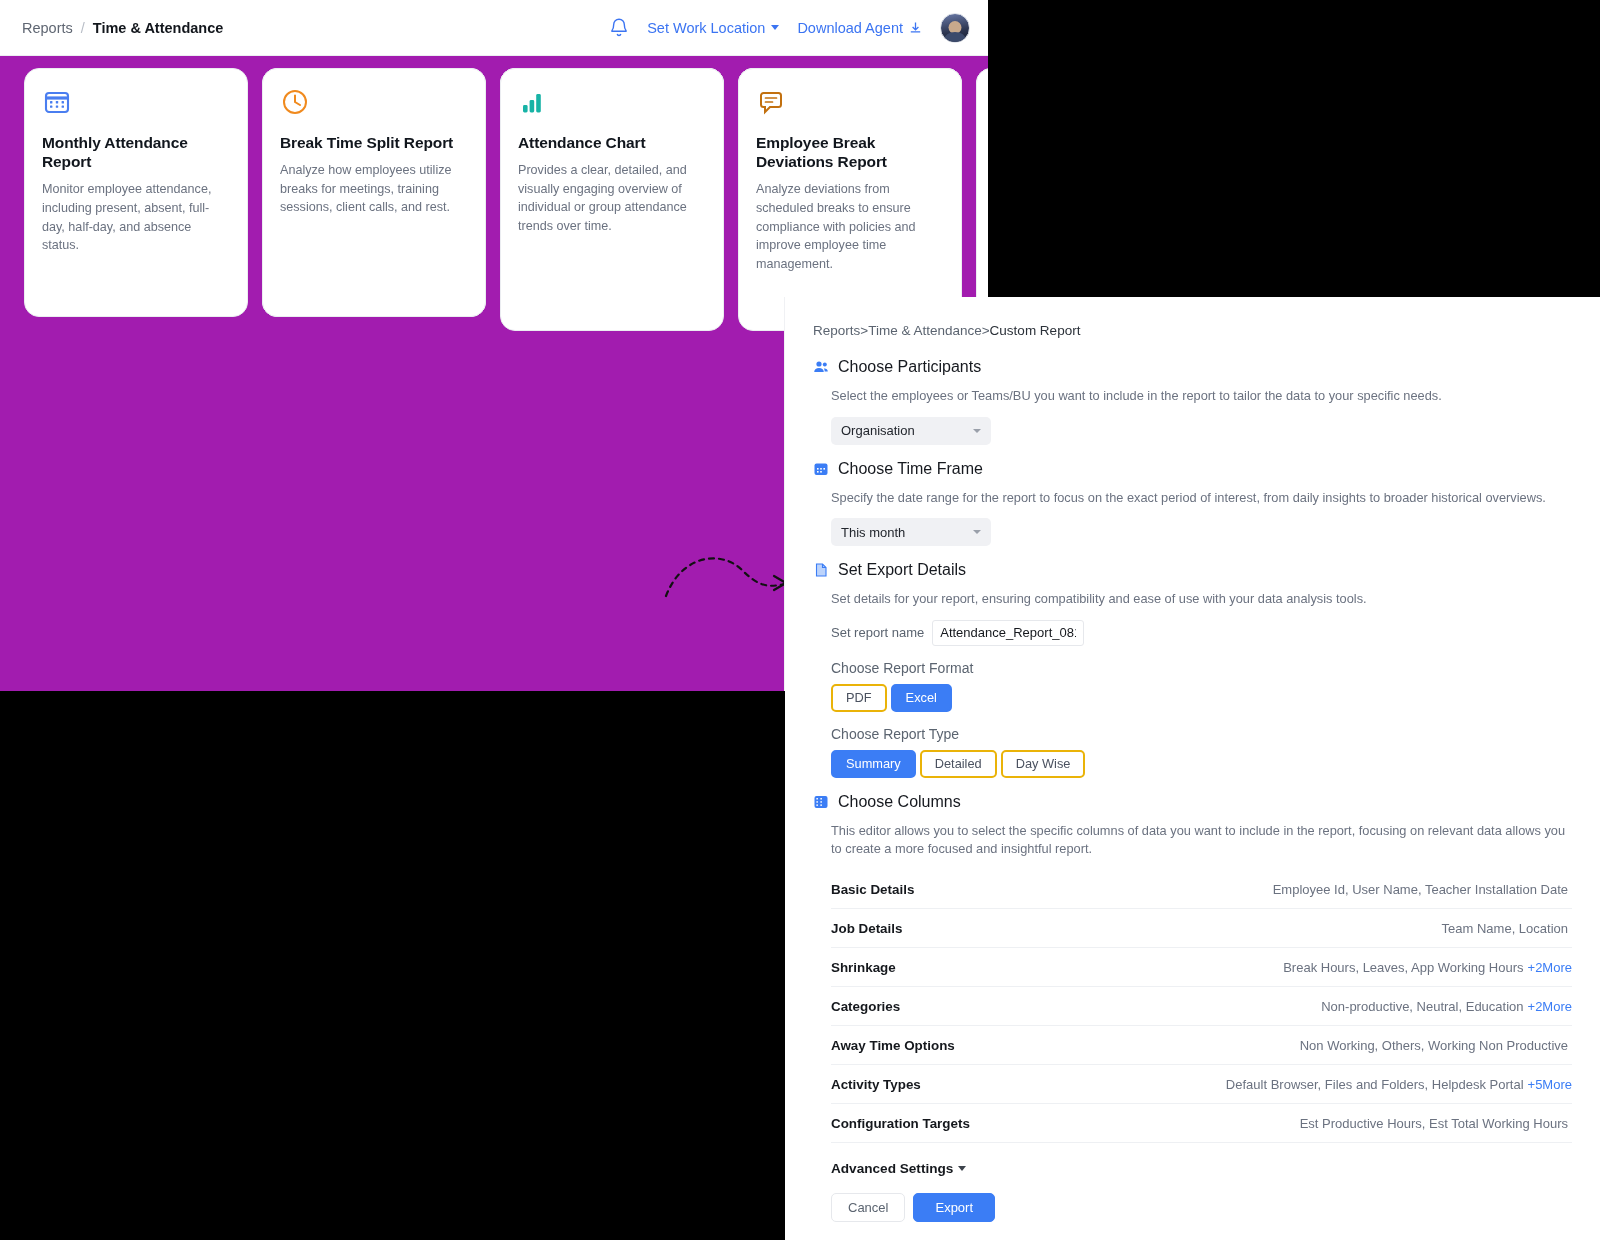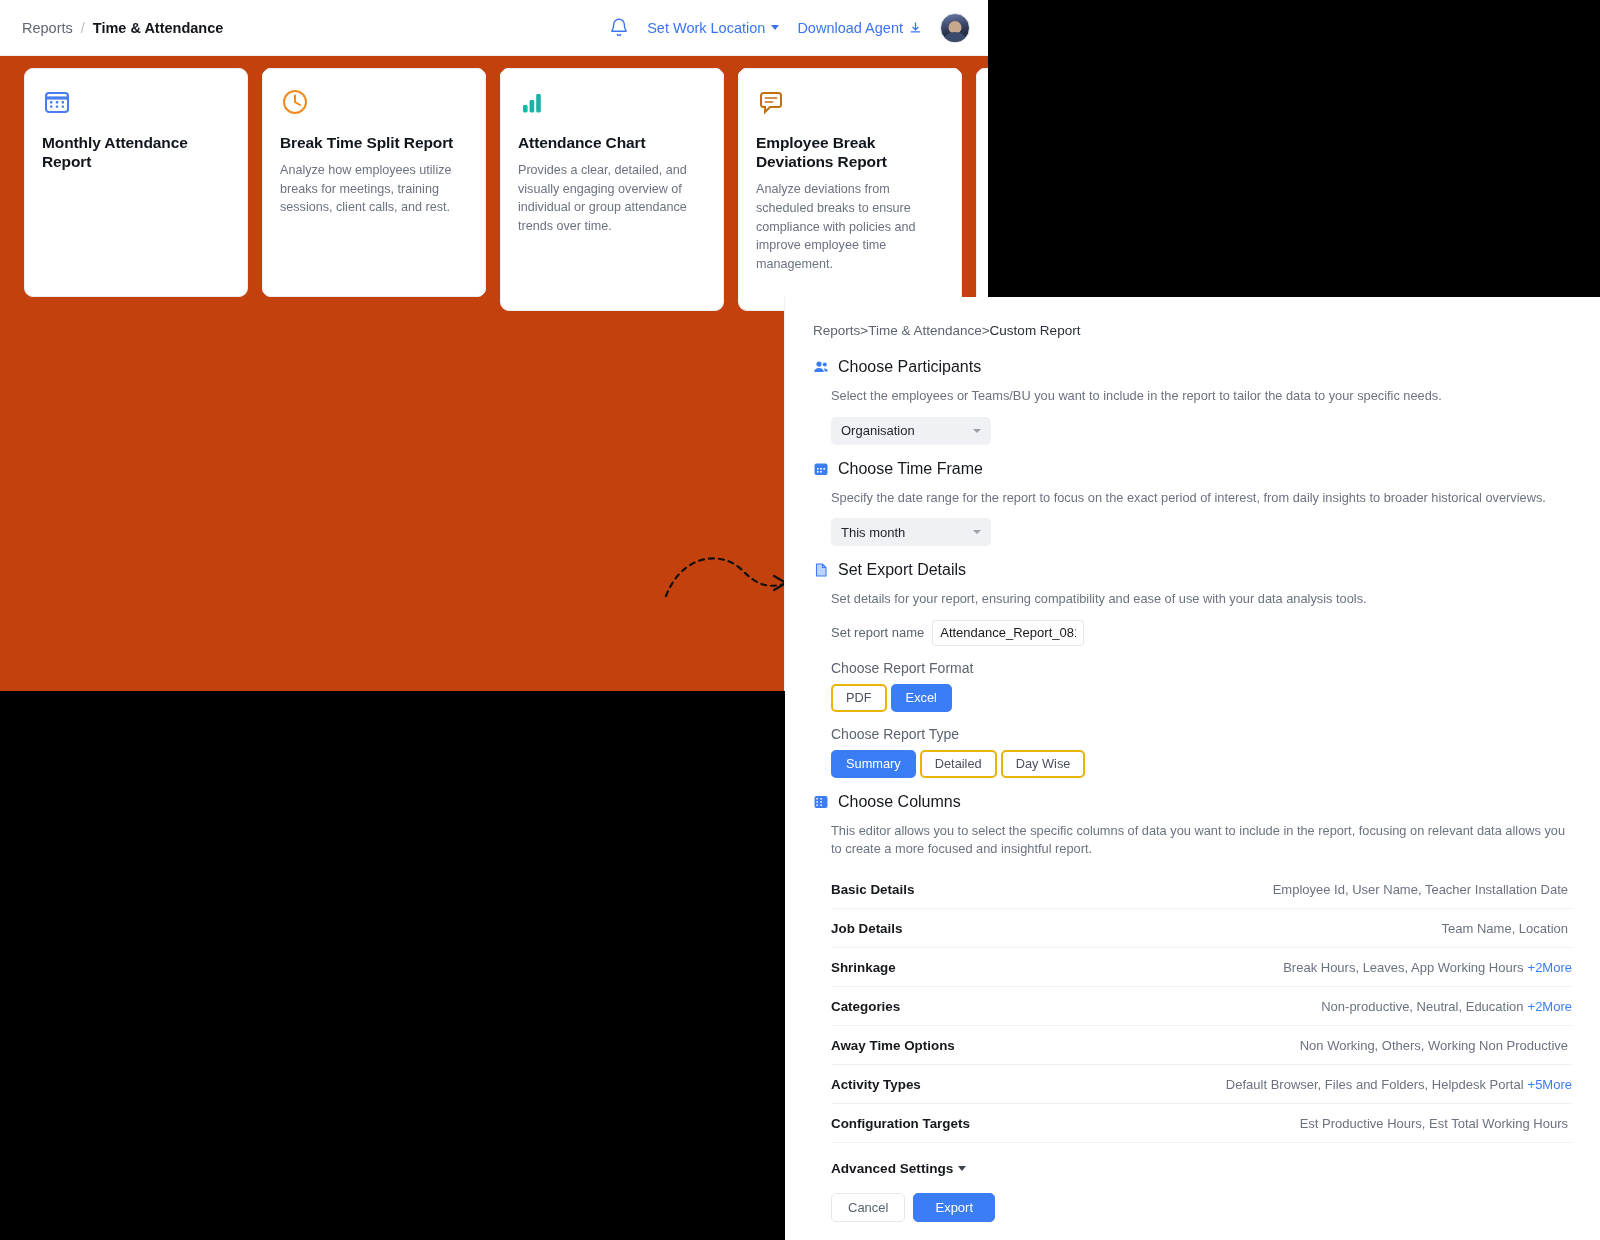--- a/index.html
+++ b/index.html
@@ -3,21 +3,21 @@
 <meta charset="utf-8">
 <style>
   * { box-sizing: border-box; }
   html, body {
     margin: 0; padding: 0;
     width: 1600px; height: 1240px;
     background: #ffffff;
     font-family: "Liberation Sans", sans-serif;
     overflow: hidden;
   }
-  #root { position: relative; width: 1600px; height: 1240px; background: #c2410c; }
+  #root { position: relative; width: 1600px; height: 1240px; background: #a21caf; }
 
   
   .black-box { position: absolute; background: #000; z-index: 60; }
   #black-tr { left: 988px; top: 0; width: 612px; height: 297px; }
   #black-bl { left: 0; top: 691px; width: 785px; height: 549px; }
 
   
   #topbar {
     position: absolute; left: 0; top: 0; width: 988px; height: 56px;
     background: #fff; border-bottom: 1px solid #eceef1;
@@ -46,22 +46,22 @@
     border-radius: 50% 50% 0 0; background: #3c4a6b; transform: translateX(-50%); z-index: 2;
   }
 
   
   #grid {
     position: absolute; left: 24px; top: 68px; width: 950px;
     display: grid; grid-template-columns: repeat(4, 224px); column-gap: 14px;
     z-index: 2;
   }
   .card {
-    background: #fff; border: 1px solid #ebedf1; border-radius: 9px;
-    padding: 18px 17px 4px 17px; cursor: pointer;
+    background: #fff; border: 1px solid #ebedf1; border-radius: 15px;
+    padding: 18px 17px 24px 17px; cursor: pointer;
   }
   .card-icon { width: 30px; height: 30px; margin-bottom: 16px; }
   .card-icon svg { display: block; }
   .card-title { font-size: 15.5px; font-weight: 700; color: #11161d; line-height: 1.24; margin-bottom: 9px; letter-spacing: -0.1px; }
   .card-desc { font-size: 12.6px; color: #6b7280; line-height: 1.48; }
 
   .row1 .card { min-height: 187px; }
   .row2 .card { min-height: 215px; }
   .row3 .card { min-height: 178px; }
   #grid-r1, #grid-r2, #grid-r3 { display: grid; grid-template-columns: repeat(4, 224px); column-gap: 14px; }
@@ -179,20 +179,21 @@
               <rect x="8" y="14" width="2.4" height="2.4" rx="0.5"></rect>
                 <rect x="13.8" y="14" width="2.4" height="2.4" rx="0.5"></rect>
                 <rect x="19.6" y="14" width="2.4" height="2.4" rx="0.5"></rect>
               <rect x="8" y="18.4" width="2.4" height="2.4" rx="0.5"></rect>
                 <rect x="13.8" y="18.4" width="2.4" height="2.4" rx="0.5"></rect>
                 <rect x="19.6" y="18.4" width="2.4" height="2.4" rx="0.5"></rect>
             </g>
           </svg>
         </div>
         <div class="card-title">Monthly Attendance Report</div>
+        <div class="card-desc">Monitor employee attendance, including present, absent, full-day, half-day, and absence status.</div>
       </div>
 
       <div class="card">
         <div class="card-icon">
           <svg width="30" height="30" viewBox="0 0 30 30" fill="none" stroke="#c052e8" stroke-width="2">
             <rect x="5" y="5" width="20" height="20" rx="3"></rect>
             <path d="M5 11h20M5 17h20M11 11v14M18 11v14"></path>
           </svg>
         </div>
         <div class="card-title">Monthly Timesheet</div>

